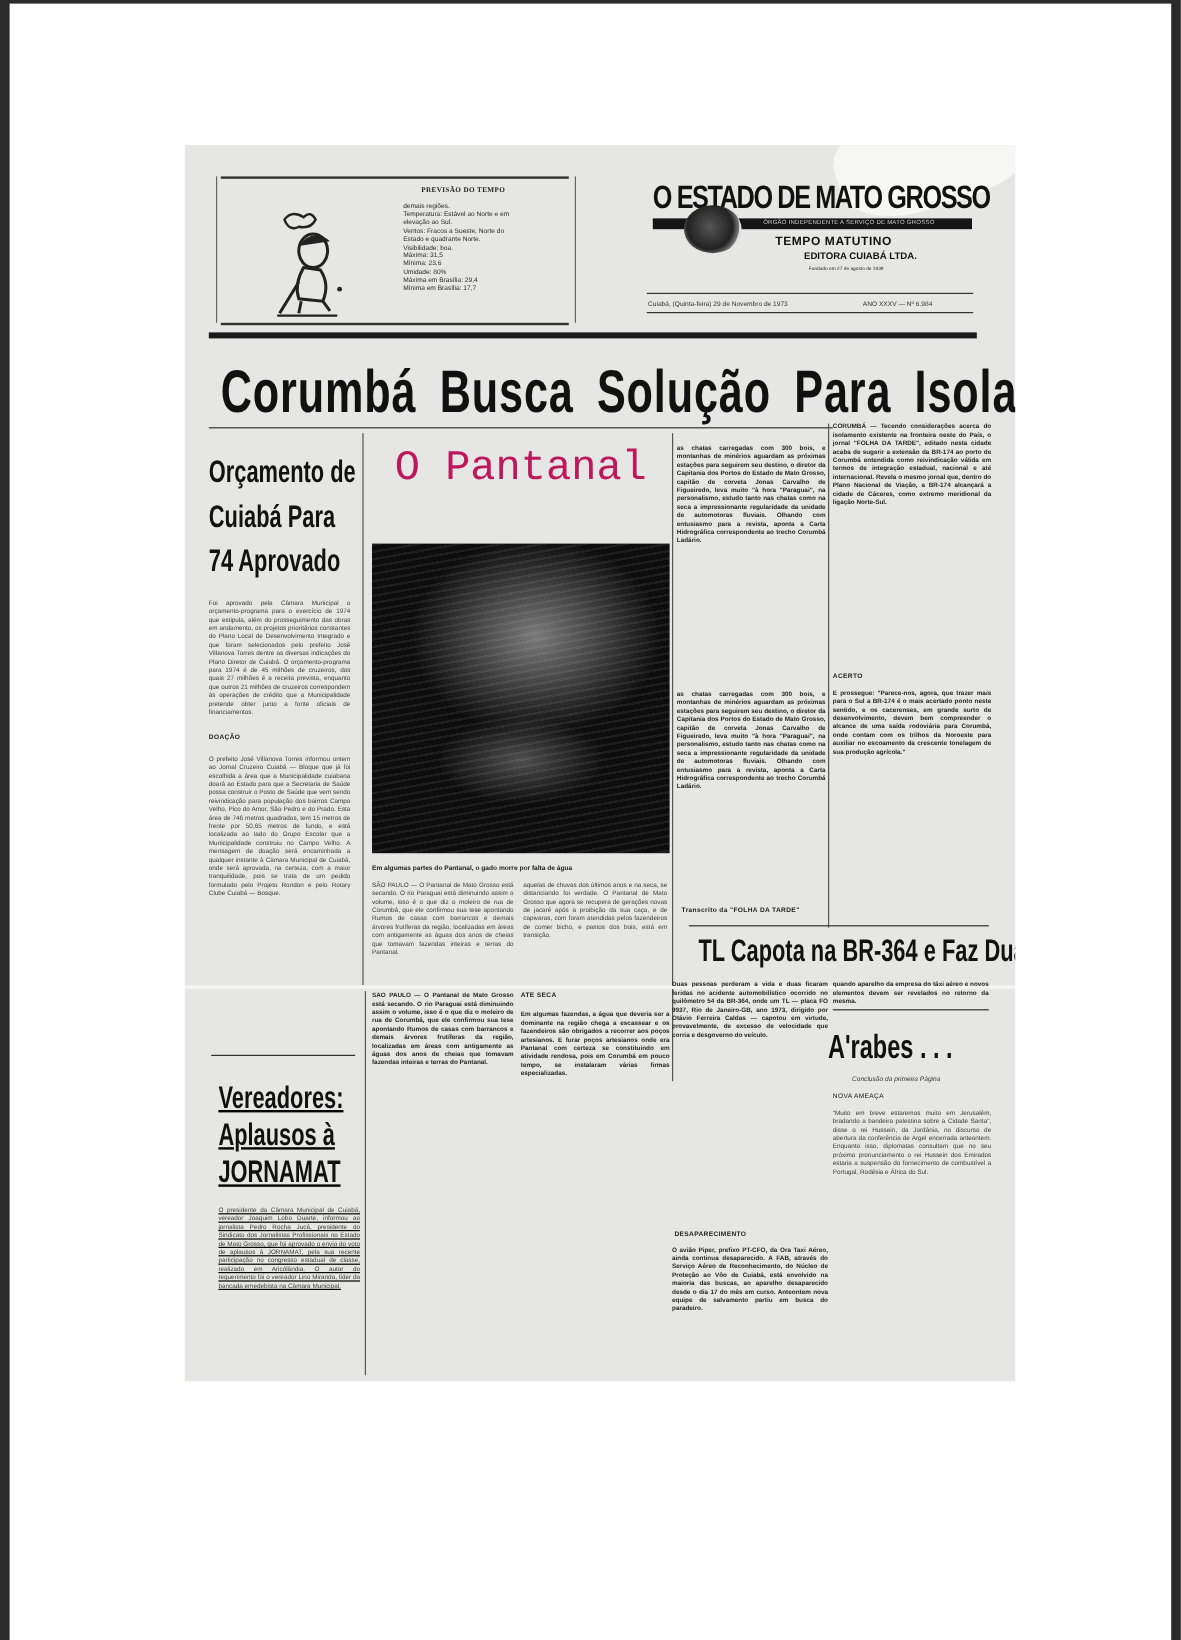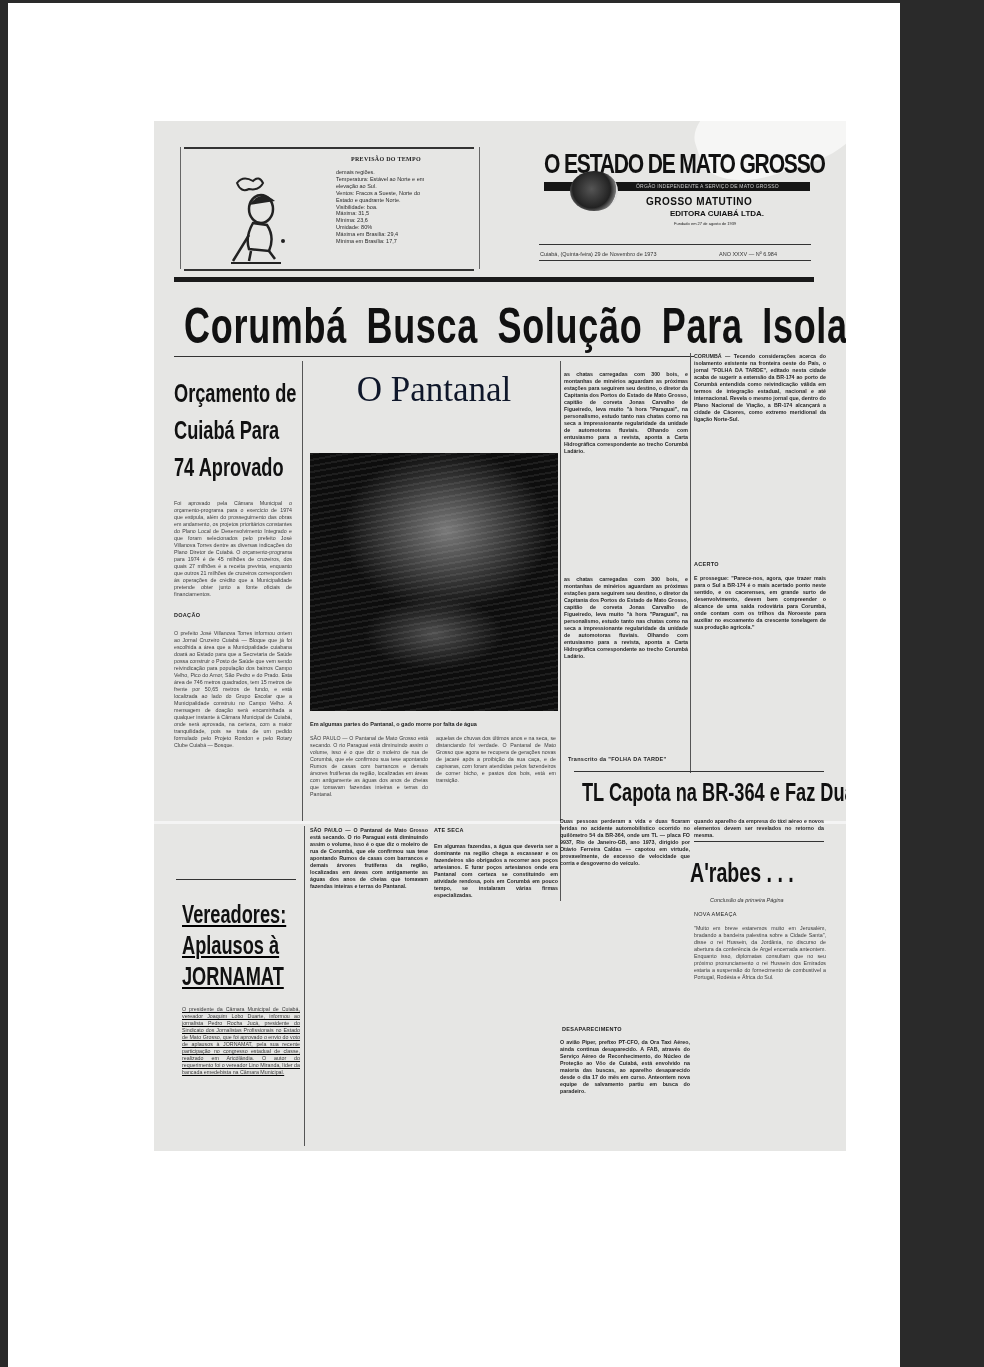--- a/index.html
+++ b/index.html
@@ -1,21 +1,21 @@
 <!DOCTYPE html>
 <html><head>
 <meta charset="utf-8">
 <style>
   html, body { margin: 0; padding: 0; }
   body {
     width: 984px; height: 1367px; background: #2a2a2a; position: relative; overflow: hidden;
     font-family: "Liberation Sans", sans-serif;
   }
   .page {
-    position: absolute; left: 8px; top: 3px; width: 892px; height: 1364px; background: #ffffff;
+    position: absolute; left: 8px; top: 3px; width: 968px; height: 1364px; background: #ffffff;
   }
   .paper {
     position: absolute; left: 146px; top: 118px; width: 692px; height: 1030px;
     background: #e6e6e4; overflow: hidden;
   }
   .paper .tear {
     position: absolute; left: 540px; top: -40px; width: 170px; height: 90px;
     background: #f6f6f5; transform: rotate(-18deg); border-radius: 40%;
   }
   .abs { position: absolute; }
@@ -66,21 +66,21 @@
   
   .headline {
     position: absolute; left: 30px; top: 176px; font-weight: bold; font-size: 50px; color: #111;
     white-space: nowrap; transform: scaleX(0.72); transform-origin: left top; letter-spacing: 1px; word-spacing: 12px;
   }
 
   .cond-head {
     font-weight: bold; color: #111; transform: scaleX(0.7); transform-origin: left top; white-space: nowrap;
   }
   .serif-head {
-    font-family: Liberation Serif, serif; color: #0f172a; text-align: center;
+    font-family: Liberation Mono, monospace; color: #be185d; text-align: center;
   }
   .body-text {
     font-size: 5.3px; line-height: 7px; color: #3a3a3a; text-align: justify;
     font-family: "Liberation Sans", sans-serif;
   }
   .body-text.dense { color: #262626; font-weight: bold; }
   .subhead { font-size: 5.5px; color: #222; font-weight: bold; letter-spacing: 0.3px; }
   .caption { font-size: 5.5px; color: #222; font-weight: bold; white-space: nowrap; }
 
   .photo {
@@ -130,21 +130,21 @@
         <div>Máxima em Brasília: 29,4</div>
         <div>Mínima em Brasília: 17,7</div>
       </div>
     </div>
 
     <div class="masthead-title">O ESTADO DE MATO GROSSO</div>
     <div class="masthead-band">
       <span>ÓRGÃO INDEPENDENTE A SERVIÇO DE MATO GROSSO</span>
     </div>
     <div class="globe"></div>
-    <div class="diario">GROSSO MATUTINO</div>
+    <div class="diario">TEMPO MATUTINO</div>
     <div class="editora">EDITORA CUIABÁ LTDA.</div>
     <div class="fundado">Fundado em 27 de agosto de 1939</div>
     <div class="rule" style="left:385px;top:123px;width:272px;height:1px;"></div>
     <div class="dateline">Cuiabá, (Quinta-feira) 29 de Novembro de 1973</div>
     <div class="issue">ANO XXXV — Nº 6.984</div>
     <div class="rule" style="left:385px;top:139px;width:272px;height:1px;"></div>
 
     <div class="thick" style="left:20px;top:156px;width:640px;"></div>
 
     <div class="headline">Corumbá Busca Solução Para Isolamento</div>

